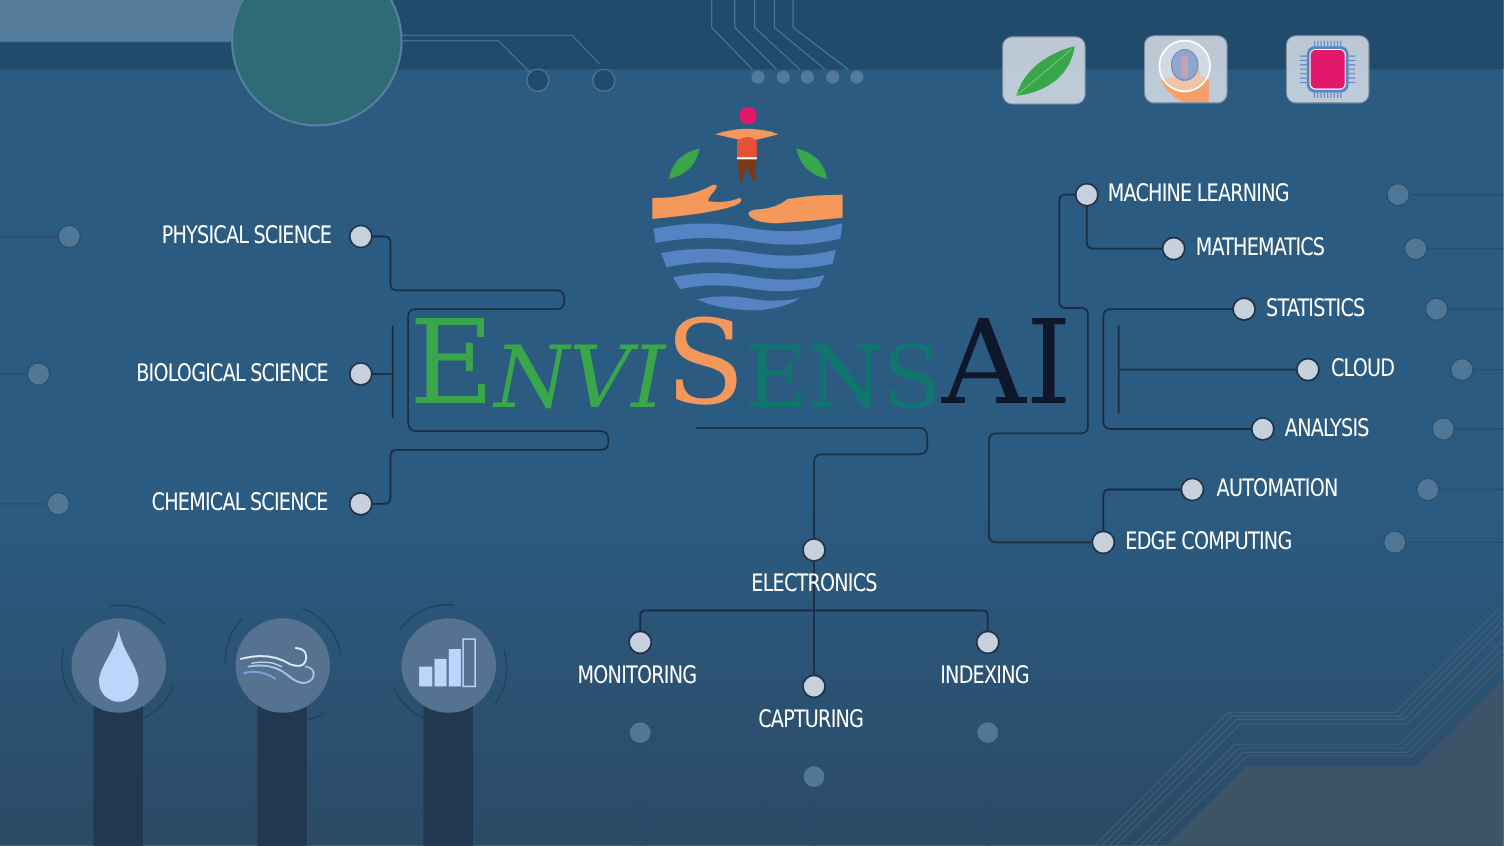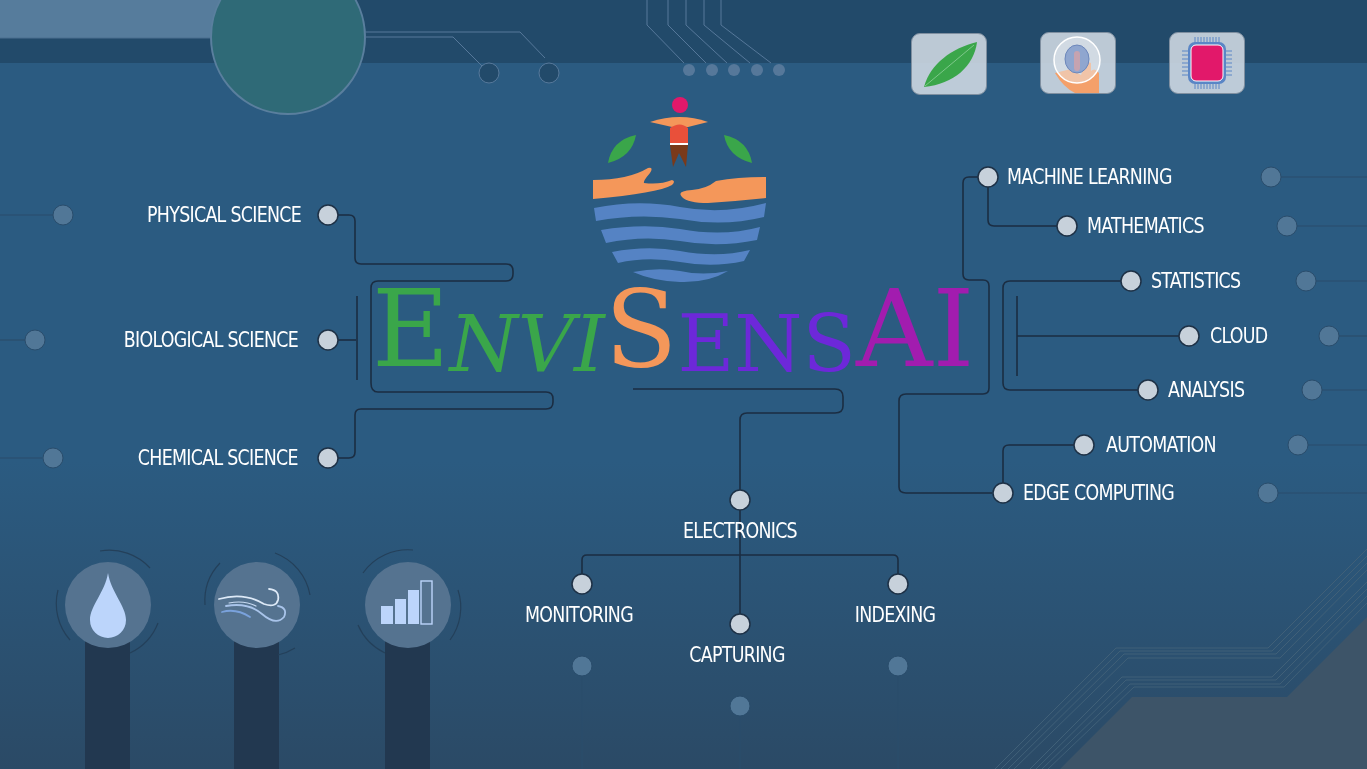--- a/index.html
+++ b/index.html
@@ -193,22 +193,22 @@
   <path d="M6 113 Q50 104 92 112 Q135 120 178 108 L176 122 Q135 132 92 124 Q50 118 8 126 Z" fill="#5583c4"></path>
   <path d="M13 135 Q55 128 92 134 Q135 142 172 132 L169 145 Q130 153 92 146 Q55 140 18 148 Z" fill="#5583c4"></path>
   <path d="M24 157 Q60 150 92 156 Q130 163 162 155 L156 166 Q125 173 92 167 Q60 161 30 168 Z" fill="#5583c4"></path>
   <path d="M45 177 Q70 172 92 176 Q115 181 140 176 Q120 188 92 187 Q65 186 45 177 Z" fill="#5583c4"></path>
 </svg>
 
 <div class="brand">
   <span class="big" style="color:#3aa64a;">E</span>
     <span class="small" style="color:#3aa64a;font-style:italic;">NVI</span>
     <span class="big" style="color:#f4975a;">S</span>
-    <span class="small" style="color:#6d28d9;">ENS</span>
-    <span class="big" style="color:#a21caf;">AI</span>
+    <span class="small" style="color:#0f766e;">ENS</span>
+    <span class="big" style="color:#0f172a;">AI</span>
 </div>
 
 <div class="label right" style="right:1066px; top:204px;">PHYSICAL SCIENCE</div>
 <div class="label right" style="right:1069px; top:329px;">BIOLOGICAL SCIENCE</div>
 <div class="label right" style="right:1069px; top:447px;">CHEMICAL SCIENCE</div>
 
 <div class="label left" style="left:1007px; top:166px;">MACHINE LEARNING</div>
 <div class="label left" style="left:1087px; top:215px;">MATHEMATICS</div>
 <div class="label left" style="left:1151px; top:270px;">STATISTICS</div>
 <div class="label left" style="left:1210px; top:325px;">CLOUD</div>

